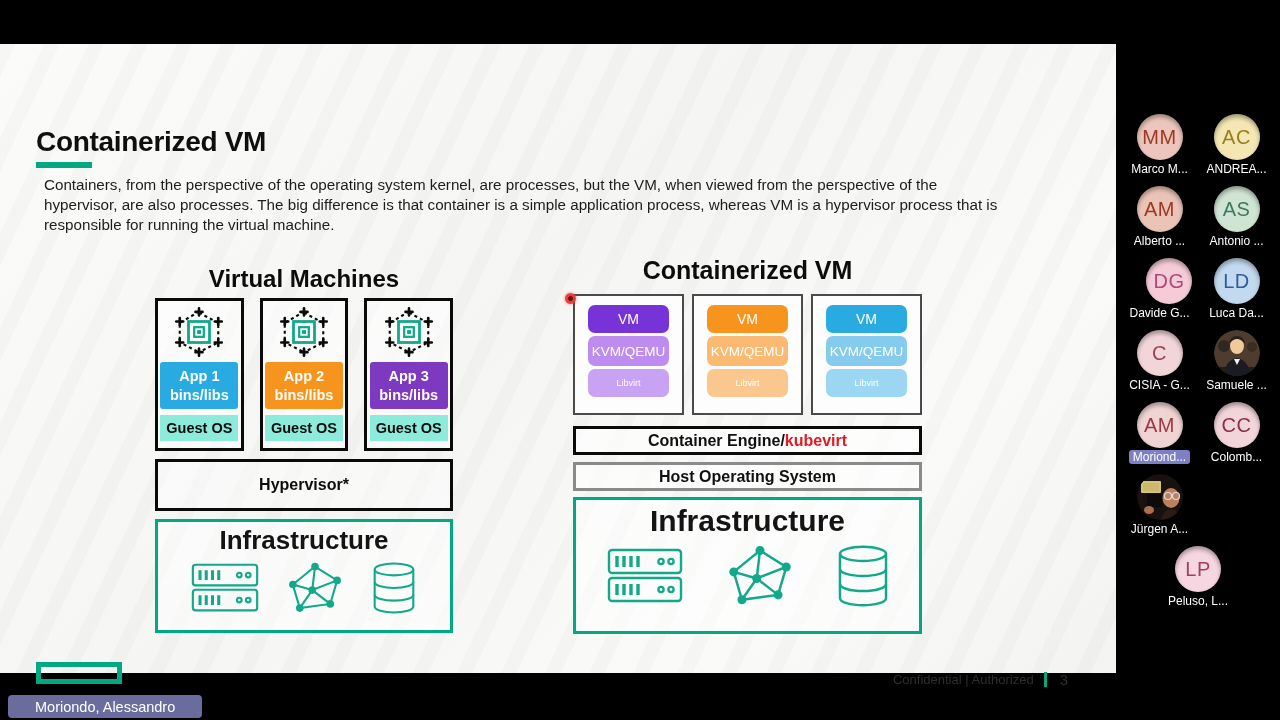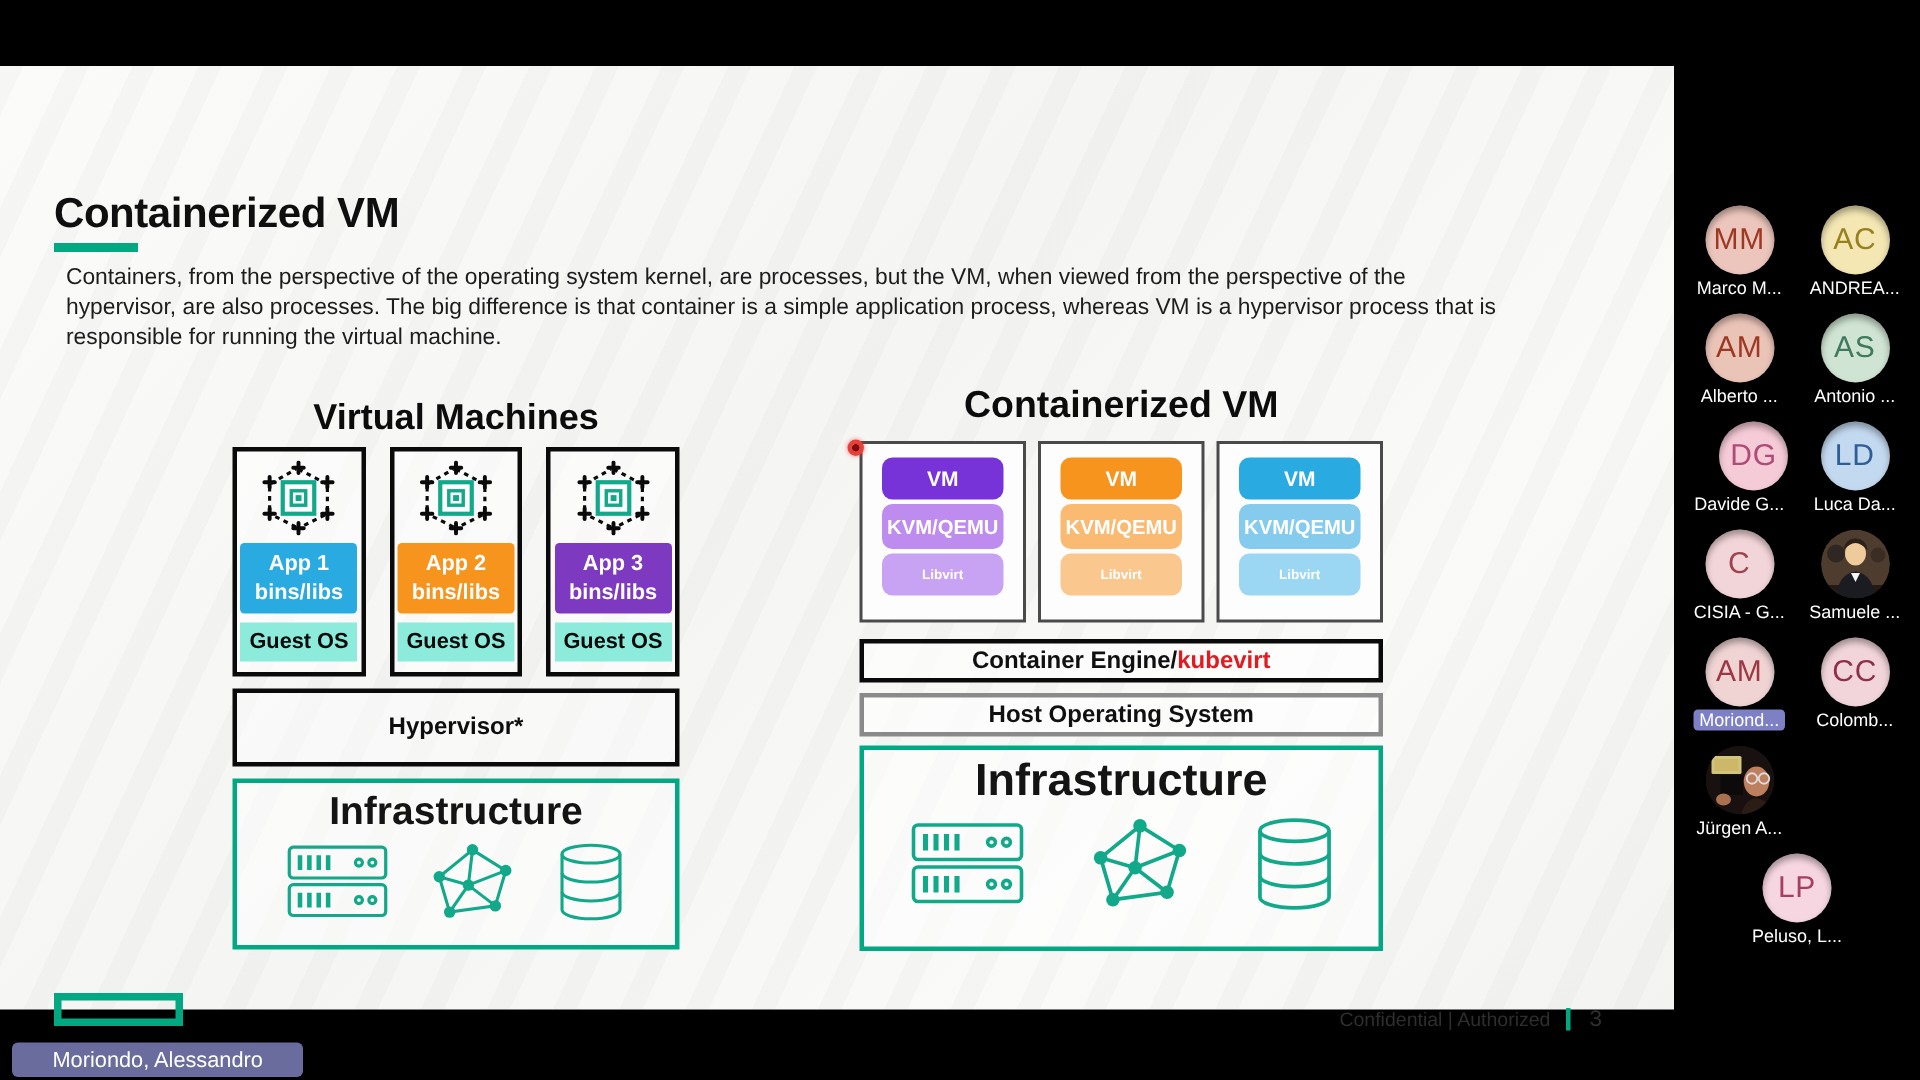--- a/index.html
+++ b/index.html
@@ -61,21 +61,21 @@
 
   
   .cvm-diagram { position:absolute; left:573px; top:212px; width:349px; }
   .cvm-diagram .diagram-title { font-size:25px; height:38px; }
   .stack-row { display:flex; gap:8px; }
   .stack-box {
     flex:1; height:121px; border:2px solid #4a4a4a; background:#fdfdfd;
     display:flex; flex-direction:column; align-items:center; padding-top:9px;
   }
   .stack-seg {
-    width:76%; border-radius:7px; color:#fff; font-weight:bold;
+    width:76%; border-radius:7px; color:#fff; font-weight:normal;
     display:flex; align-items:center; justify-content:center;
   }
   .seg-vm { height:28px; font-size:14px; }
   .seg-mid { height:30px; margin-top:3px; font-size:13.5px; }
   .seg-bottom { height:28px; margin-top:3px; font-size:9px; }
   .engine-box {
     margin-top:11px; height:29px; border:3px solid #0a0a0a; background:rgba(255,255,255,0.6);
     display:flex; align-items:center; justify-content:center;
     font-size:16px; font-weight:600; color:#101010;
   }
@@ -99,21 +99,21 @@
   .page-num { font-size:15px; color:#2e2e2e; margin-left:3px; }
   .hpe-logo { position:absolute; left:36px; top:618px; width:86px; height:22px; border:5px solid #01A982; }
   .laser-dot {
     position:absolute; left:565px; top:249px; width:11px; height:11px; border-radius:50%;
     background:radial-gradient(circle,#7a0f0d 0 28%, #e6403a 34% 74%, rgba(230,64,58,0.25) 80%, transparent 100%);
     box-shadow:0 0 3px rgba(230,60,50,0.7);
   }
 
   
   .participants {
-    position:absolute; left:1121px; top:137px; width:154px;
+    position:absolute; left:1121px; top:114px; width:154px;
     display:grid; grid-template-columns:77px 77px; row-gap:10px; justify-items:center;
   }
   .participant { width:77px; height:62px; display:flex; flex-direction:column; align-items:center; }
   .participant.span2 { grid-column:1 / span 2; }
   .avatar {
     width:46px; height:46px; border-radius:50%; flex:0 0 46px;
     display:flex; align-items:center; justify-content:center;
     font-size:20px; font-weight:500; letter-spacing:0.5px;
     box-shadow:0 3px 4px rgba(0,0,0,0.35) inset;
   }

